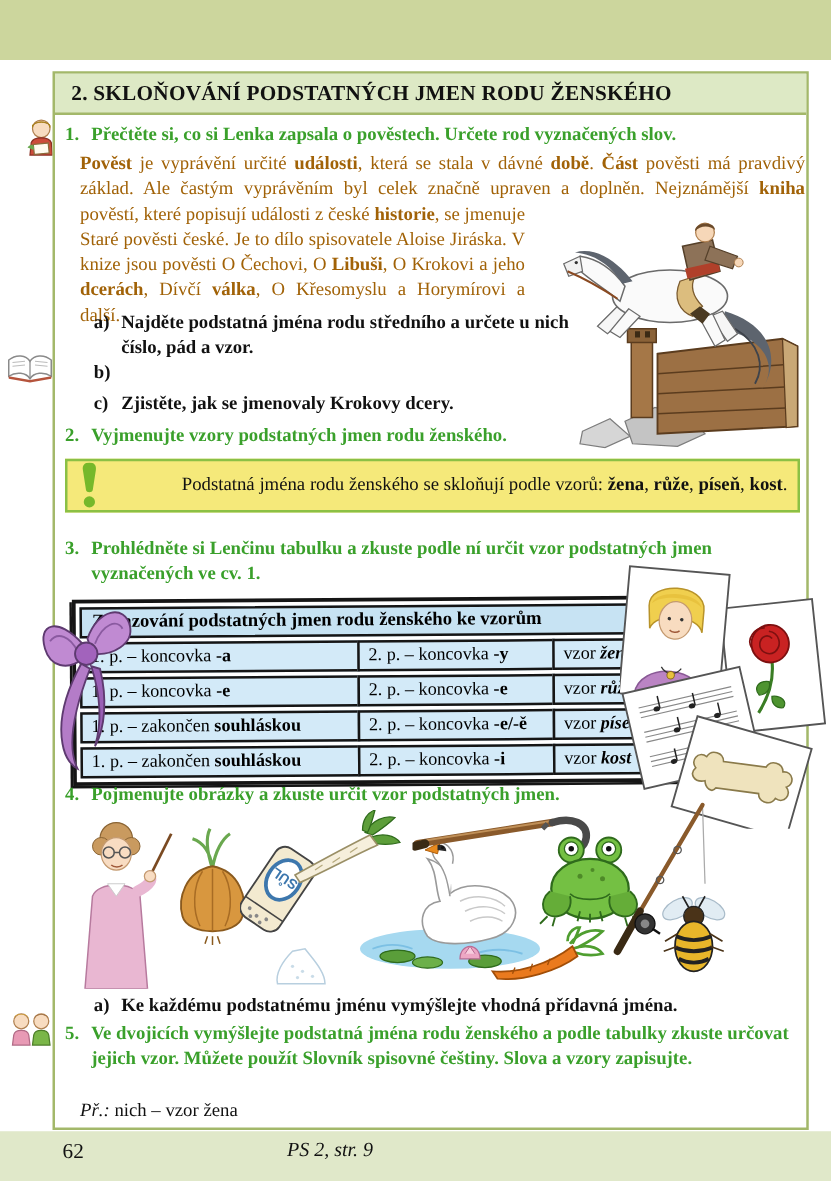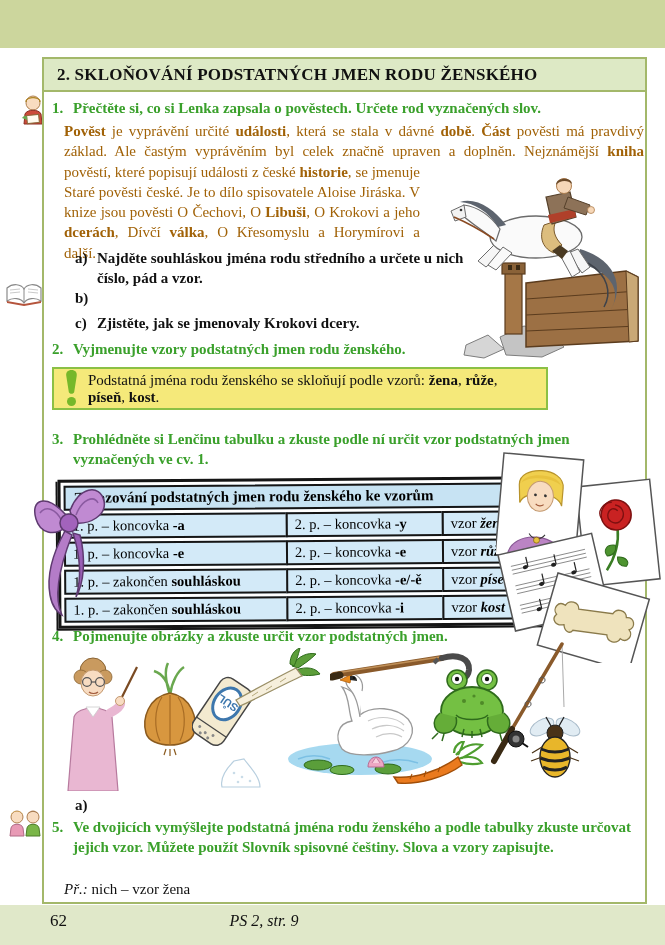--- a/index.html
+++ b/index.html
@@ -21,22 +21,22 @@
   .prompt .ptext { flex:1; }
 
   .para { position:absolute; left:20px; top:62px; width:580px; font-size:15px; line-height:20.3px;
           text-align:justify; color:#a16207; }
   .push1 { float:right; width:0; height:60px; }
   .push2 { float:right; clear:right; width:224px; height:200px; }
 
   .subitem { position:absolute; display:flex; font-weight:bold; font-size:15px; line-height:19.5px; color:#111; }
   .subitem .lbl { flex:0 0 22px; }
 
-  .rule-box { position:absolute; left:8px; top:308px; width:496px; height:43px; background:#f5e97a;
-              border:2px solid #8bc045; display:flex; align-items:center; }
+  .rule-box { position:absolute; left:8px; top:308px; width:588px; height:43px; background:#f5e97a;
+              border:2px solid #8bc045; display:flex; align-items:center;justify-content:space-between; }
   .rule-box .excl { flex:0 0 34px; display:flex; justify-content:center; }
   .rule-box .rtext { font-size:15px; color:#111; padding-right:8px; }
 
   .ltable { position:absolute; left:14px; top:419px; width:505px; border:3px solid #151515;
             background:#ffffff; padding:3px; transform:rotate(-0.4deg); box-shadow:-2px 2px 0 #151515; }
   .ltable .thead { background:#c7e3f3; border:2px solid #151515; font-weight:bold; font-size:15px;
                    padding:2px 8px; margin-bottom:3px; }
   .ltable .trow { display:flex; margin-bottom:3px; }
   .ltable .trow:last-child { margin-bottom:0; }
   .ltable .cell { background:#d3eaf8; border:2px solid #151515; font-size:14.5px; padding:2px 7px;
@@ -136,28 +136,28 @@
         <path d="M100 38 L127 32 L128 40 L102 46 Z" fill="#b0402a"></path>
         <path d="M120 20 L142 28 L138 38 L116 31 Z" fill="#8d7258" stroke="#55402a" stroke-width="1"></path>
         <circle cx="143" cy="33" r="3.5" fill="#f6d7b8" stroke="#b08050" stroke-width="0.8"></circle>
         <circle cx="116" cy="9" r="7.5" fill="#f6d7b8" stroke="#b08050" stroke-width="1"></circle>
         <path d="M108 8 C108 0 124 0 124 7 C120 3 112 3 108 8 Z" fill="#6b4a2a"></path>
       </svg>
     </div>
 
     <div class="subitem" style="left:31px; top:190px; width:400px;">
       <span class="lbl">a)</span>
-      <span>Najděte souhláskou jména rodu středního a určete u nich číslo, pád a vzor.</span>
+      <span>Najděte podstatná jména rodu středního a určete u nich číslo, pád a vzor.</span>
     </div>
     <div class="subitem" style="left:31px; top:230px; width:420px;">
       <span class="lbl">b)</span>
     </div>
     <div class="subitem" style="left:31px; top:255px; width:420px;">
       <span class="lbl">c)</span>
-      <span>Zjistěte, jak se jmenovaly Krokovi dcery.</span>
+      <span>Zjistěte, jak se jmenovaly Krokovy dcery.</span>
     </div>
 
     <div class="prompt" style="left:8px; top:281px; width:430px;">
       <span class="num">2.</span>
       <span class="ptext">Vyjmenujte vzory podstatných jmen rodu ženského.</span>
     </div>
 
     <div class="rule-box">
       <span class="excl">
         <svg width="13" height="37" viewBox="0 0 13 37">
@@ -396,20 +396,21 @@
         <circle cx="33" cy="22" r="8" fill="#4a3318" stroke="#222" stroke-width="1"></circle>
         <path d="M29 15 L24 6 M37 15 L42 6" stroke="#222" stroke-width="1.3"></path>
         <ellipse cx="33" cy="46" rx="15" ry="20" fill="#e8b62a" stroke="#222" stroke-width="1.4"></ellipse>
         <path d="M19 38 C28 42 38 42 47 38 M18 47 C28 51 38 51 48 47 M21 56 C28 60 38 60 45 56" stroke="#222" stroke-width="3" fill="none"></path>
         <path d="M20 36 L10 42 M20 46 L9 50 M46 36 L56 42 M46 46 L57 50" stroke="#4a3318" stroke-width="1.3"></path>
       </svg>
     </div>
 
     <div class="subitem" style="left:31px; top:737px; width:540px;">
       <span class="lbl">a)</span>
+      <span>Ke každému podstatnému jménu vymýšlejte vhodná přídavná jména.</span>
     </div>
 
     <div class="prompt" style="left:8px; top:759px; width:592px;">
       <span class="num">5.</span>
       <span class="ptext">Ve dvojicích vymýšlejte podstatná jména rodu ženského a podle tabulky zkuste určovat jejich vzor. Můžete použít Slovník spisovné češtiny. Slova a vzory zapisujte.</span>
     </div>
 
     <div class="example"><span class="i">Př.:</span><span> nich – vzor žena</span></div>
 
   </div>

